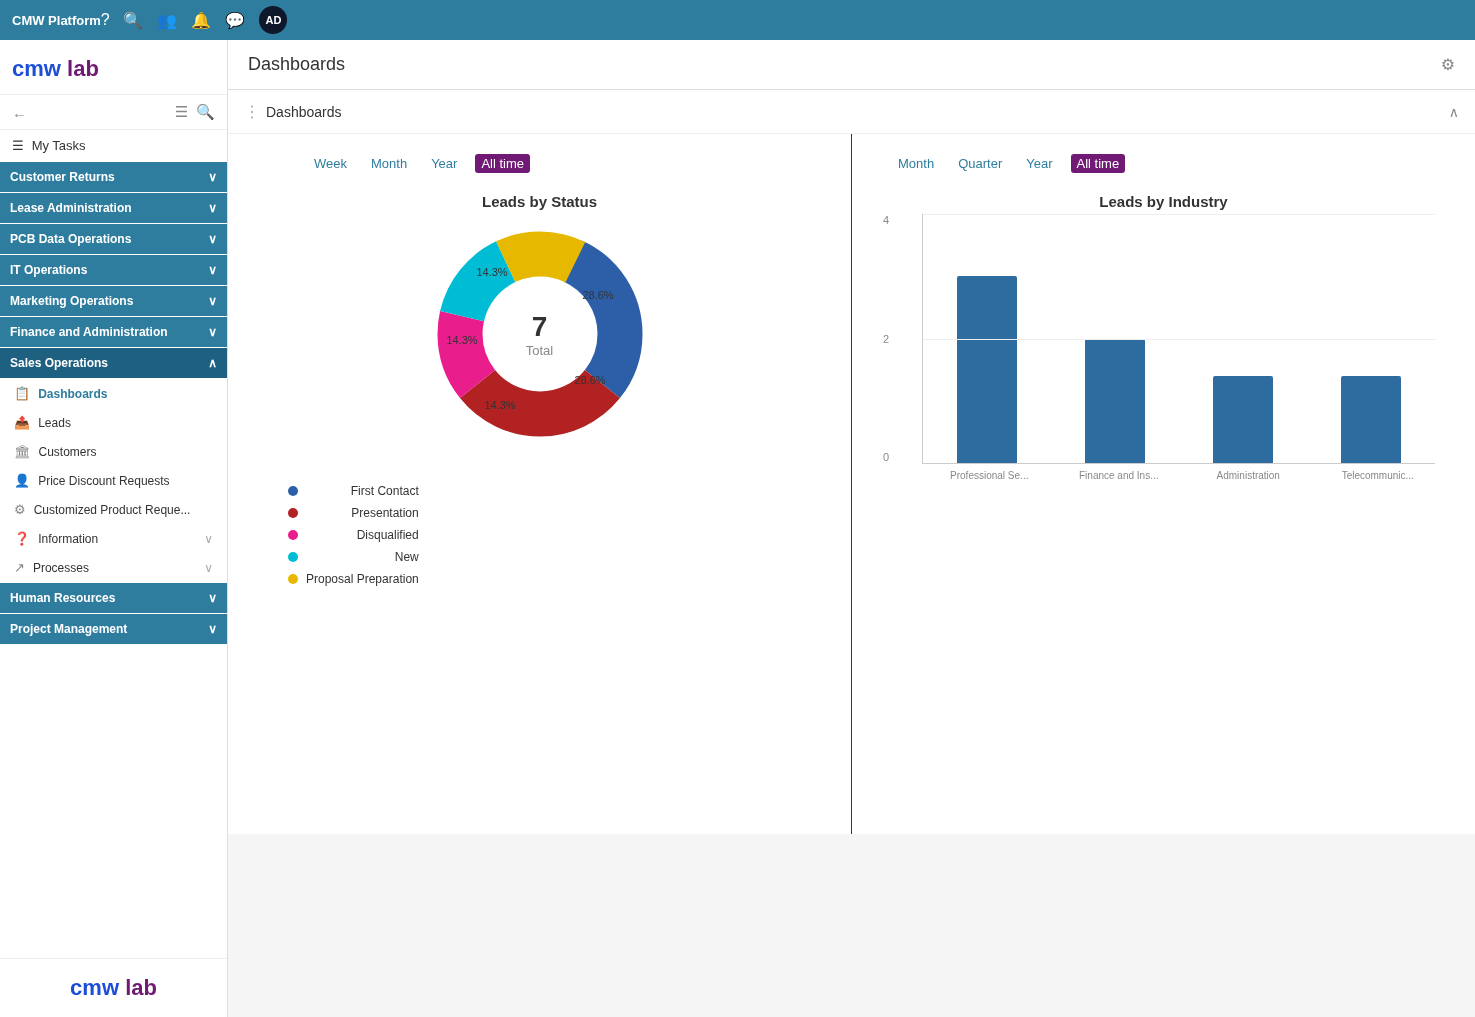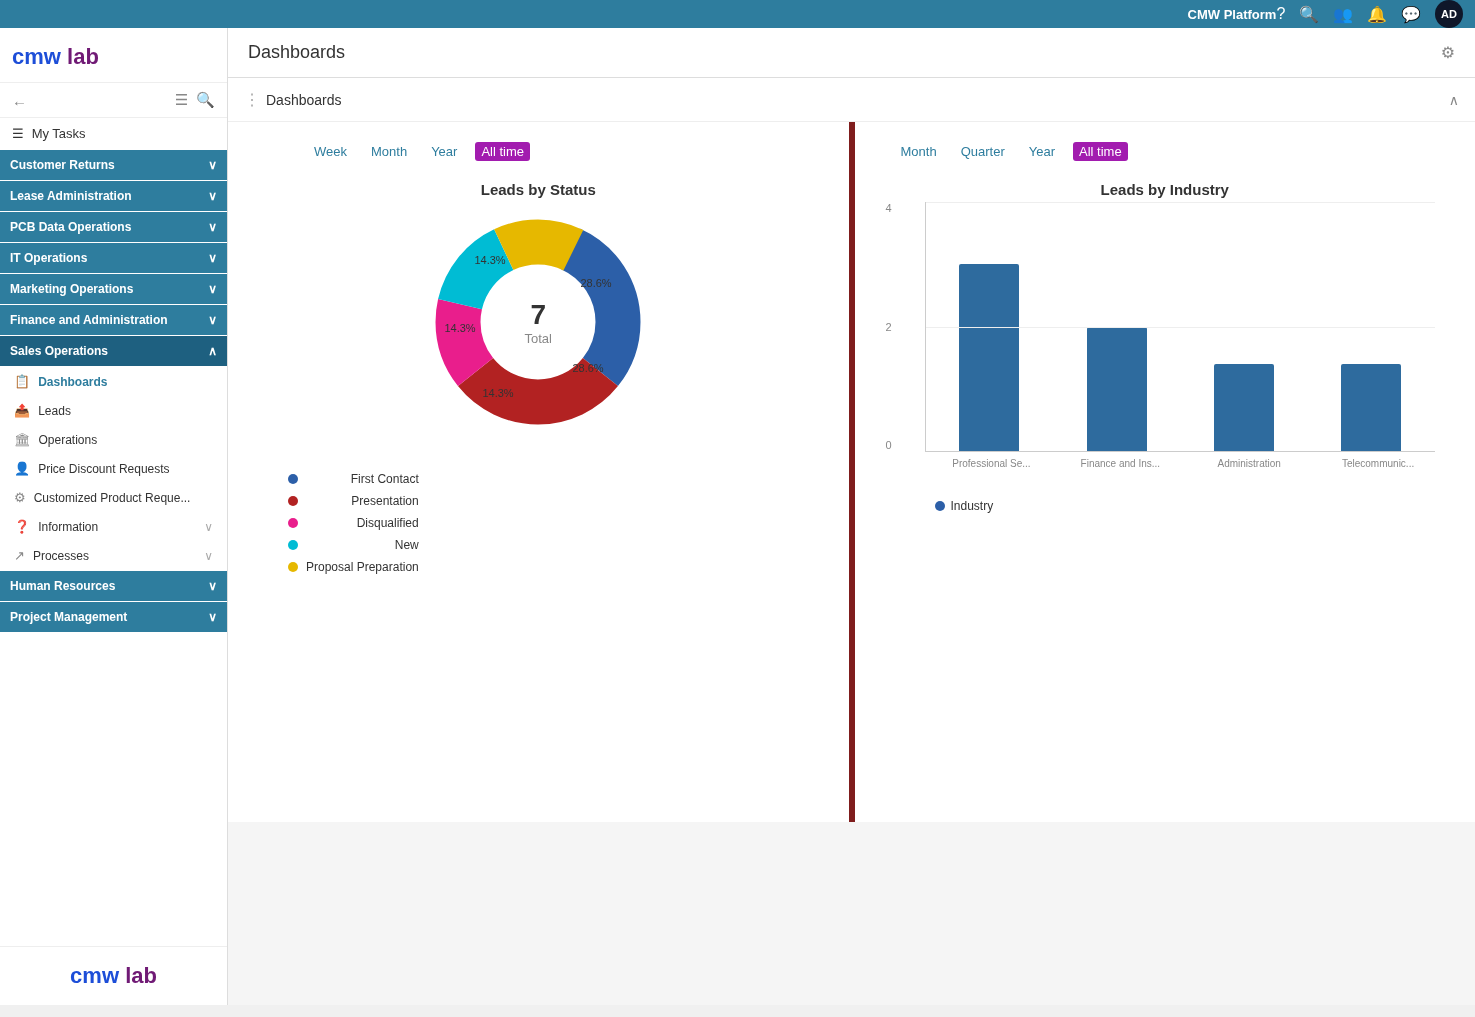--- a/index.html
+++ b/index.html
@@ -1,26 +1,26 @@
 <!DOCTYPE html>
 <html><head>
   <meta charset="utf-8">
   <style>
     * { box-sizing: border-box; margin: 0; padding: 0; }
     body { font-family: Arial, sans-serif; font-size: 13px; background: #f0f0f0; height: 1017px; overflow: hidden; }
 
     
     .topbar {
       background: #2e7d9e;
-      height: 28px;
+      height: 40px;
       display: flex;
       align-items: center;
       padding: 0 12px;
       color: white;
-      justify-content: flex-end;
+      justify-content: flex-start;
     }
     .topbar-title { font-size: 13px; font-weight: bold; }
     .topbar-icons { display: flex; align-items: center; gap: 14px; }
     .topbar-icon { color: white; font-size: 16px; cursor: pointer; }
     .topbar-avatar {
       width: 28px; height: 28px; border-radius: 50%;
       background: #0f172a; color: white;
       display: flex; align-items: center; justify-content: center;
       font-size: 11px; font-weight: bold; cursor: pointer;
     }
@@ -123,37 +123,37 @@
     .dashboard-panel-handle { color: #aaa; font-size: 16px; }
     .dashboard-panel-collapse { color: #888; cursor: pointer; font-size: 14px; }
 
     .charts-container {
       display: flex;
       background: white;
       min-height: 700px;
     }
     .chart-panel {
       flex: 1;
-      border-right: 6px solid #7f1d1d;
+      border-right: 1px solid #7f1d1d;
       padding: 20px;
       display: flex;
       flex-direction: column;
       align-items: center;
     }
     .chart-panel:last-child { border-right: none; }
 
     .chart-time-filters {
       display: flex; gap: 12px; margin-bottom: 20px;
       align-self: flex-start; margin-left: 60px;
     }
     .time-filter {
       font-size: 13px; color: #2e7d9e; cursor: pointer; padding: 2px 6px;
     }
     .time-filter.active {
-      background: #a21caf; color: white; border-radius: 3px;
+      background: #701a75; color: white; border-radius: 3px;
     }
 
     .chart-title { font-size: 15px; font-weight: bold; color: #333; margin-bottom: 4px; }
 
     
     .donut-container { position: relative; width: 240px; height: 240px; margin-bottom: 30px; }
     .donut-center {
       position: absolute; top: 50%; left: 50%;
       transform: translate(-50%, -50%);
       text-align: center;
@@ -279,21 +279,21 @@
       <div class="nav-sub-item active">
         <span class="nav-sub-icon">📋</span>
         <span>Dashboards</span>
       </div>
       <div class="nav-sub-item">
         <span class="nav-sub-icon">📤</span>
         <span>Leads</span>
       </div>
       <div class="nav-sub-item">
         <span class="nav-sub-icon">🏛</span>
-        <span>Operations</span>
+        <span>Customers</span>
       </div>
       <div class="nav-sub-item">
         <span class="nav-sub-icon">👤</span>
         <span>Price Discount Requests</span>
       </div>
       <div class="nav-sub-item">
         <span class="nav-sub-icon">⚙</span>
         <span>Customized Product Reque...</span>
       </div>
       <div class="nav-sub-item">
@@ -438,24 +438,20 @@
                     <div class="bar" style="height:35%; background:#2e6b9e;"></div>
                   </div>
                 </div>
               </div>
               <div class="bar-x-labels">
                 <span class="bar-x-label">Professional Se...</span>
                 <span class="bar-x-label">Finance and Ins...</span>
                 <span class="bar-x-label">Administration</span>
                 <span class="bar-x-label">Telecommunic...</span>
               </div>
-              <div class="bar-chart-legend" style="margin-left:60px;">
-                <div class="legend-dot" style="background:#2c5fa8;"></div>
-                <span>Industry</span>
-              </div>
             </div>
           </div>
 
         </div>
       </div>
     </div>
   </div>
 </div>
 
 </body></html>

